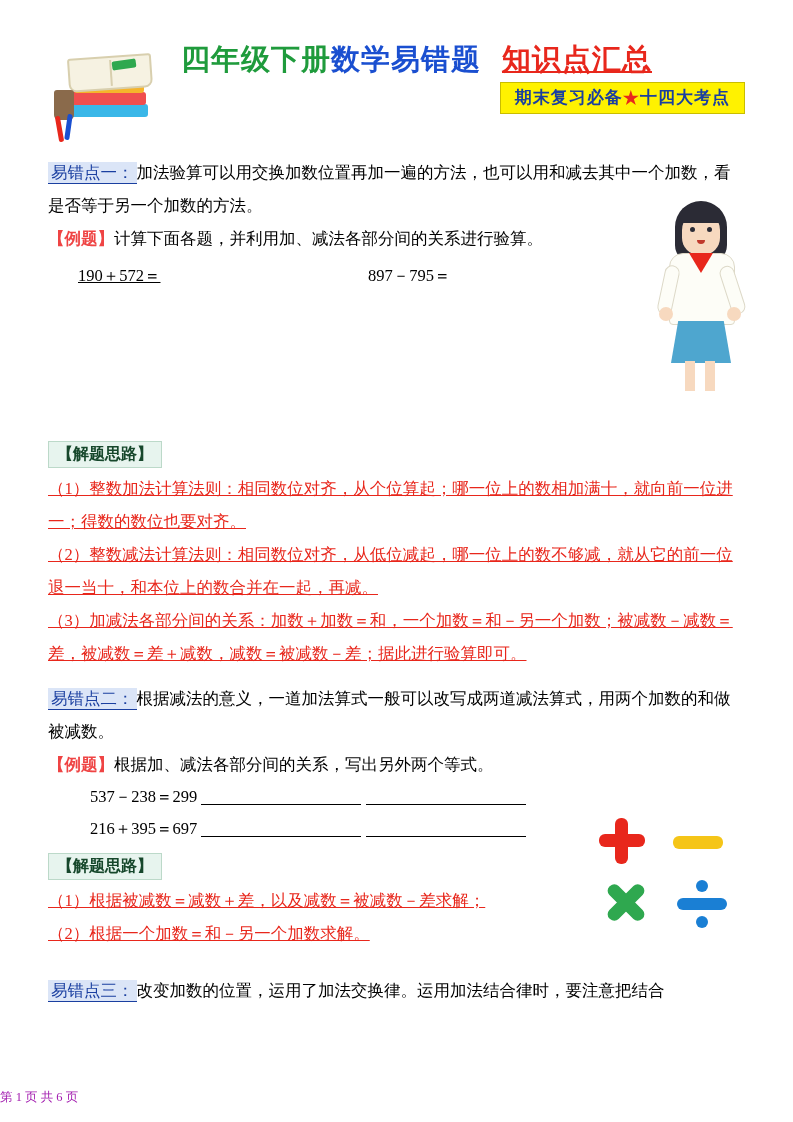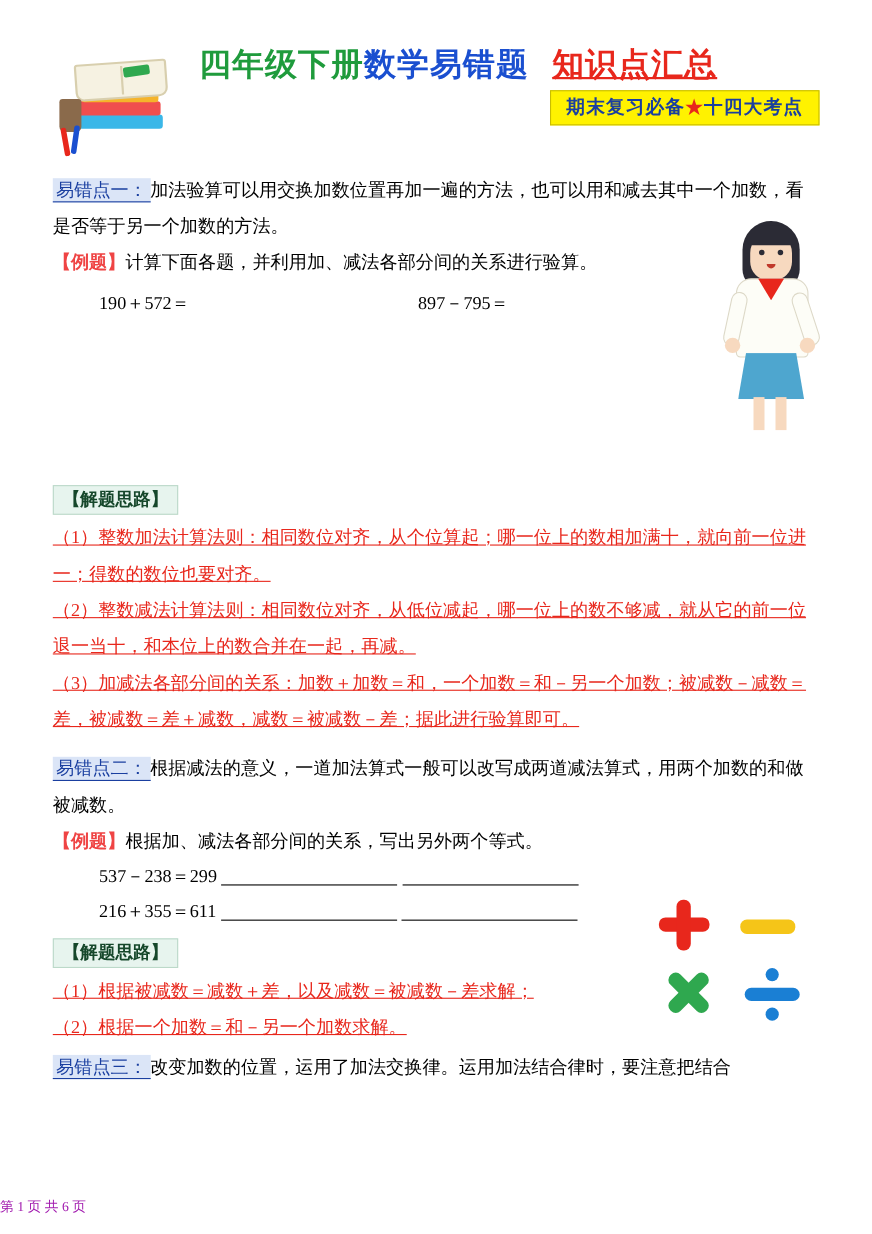--- a/index.html
+++ b/index.html
@@ -136,21 +136,21 @@
     margin: 0;
     text-indent: 0;
   }
 
   .calc-row {
     margin-top: 6px;
     font-size: 16.5px;
     line-height: 30px;
     display: flex;
   }
-  .calc-a { margin-left: 42px; width: 290px; }
+  .calc-a { margin-left: 30px; width: 290px; text-decoration: underline; }
   .calc-b { }
 
   
   .solution-head {
     display: inline-block;
     background: #e7f4ee;
     border: 1px solid #bcd9c9;
     color: #16472b;
     font-weight: bold;
     font-size: 16px;
@@ -386,33 +386,33 @@
       <span class="tag-red">【例题】</span><span>根据加、减法各部分间的关系，写出另外两个等式。</span>
     </p>
   </div>
 
   <div class="eqline">
     <span>537－238＝299</span>
     <span class="blank"></span>
     <span class="blank"></span>
   </div>
   <div class="eqline">
-    <span>216＋355＝611</span>
+    <span>216＋395＝697</span>
     <span class="blank"></span>
     <span class="blank"></span>
   </div>
 
   <div style="margin-top:8px">
     <span class="solution-head">【解题思路】</span>
     <div class="red-body">
       <div class="u">（1）根据被减数＝减数＋差，以及减数＝被减数－差求解；</div>
       <div class="u">（2）根据一个加数＝和－另一个加数求解。</div>
     </div>
   </div>
 
-  <div class="blk" style="margin-top:3px">
+  <div class="blk" style="margin-top:24px">
     <p class="p">
       <span class="tag-blue">易错点三：</span><span>改变加数的位置，运用了加法交换律。运用加法结合律时，要注意把结合</span>
     </p>
   </div>
 
   <div class="footer">第 1 页 共 6 页</div>
 </div>
 
 </body></html>

